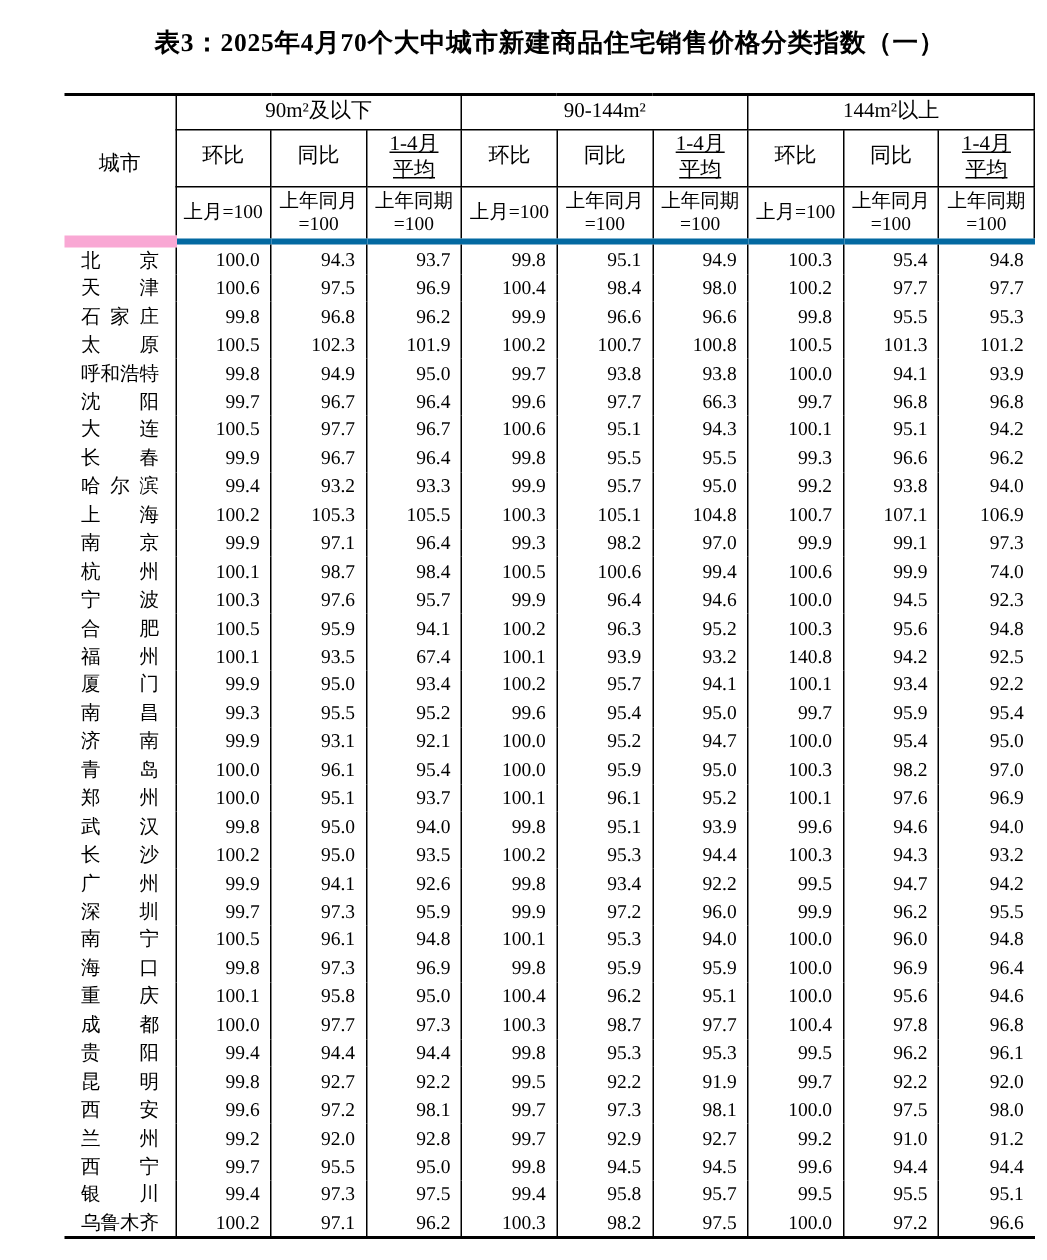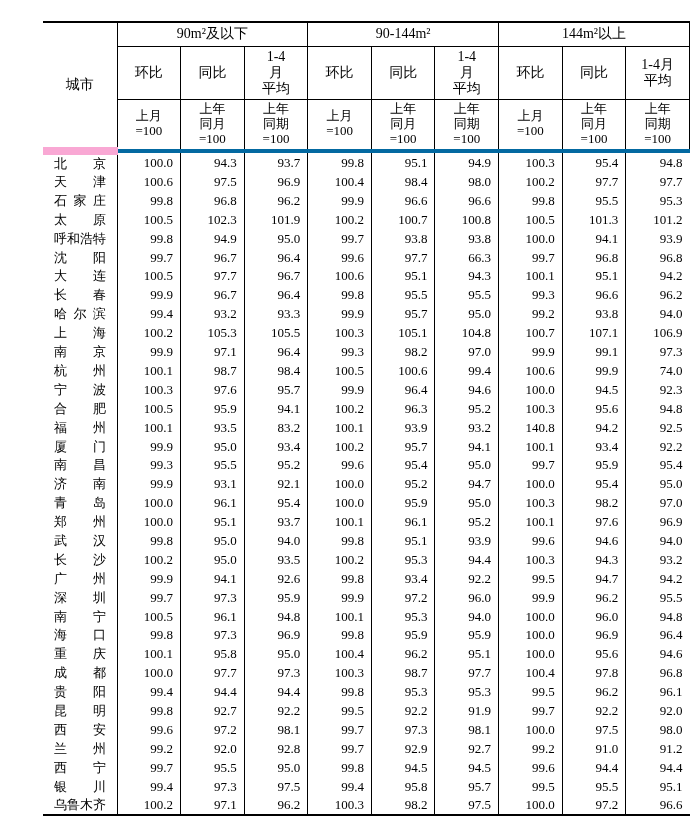--- a/index.html
+++ b/index.html
@@ -30,35 +30,35 @@
   col.c-num  { width: 63.6px; }
 
   thead th {
     font-weight: normal;
     text-align: center;
     vertical-align: middle;
     border-right: 1px solid #000;
     border-bottom: 1px solid #000;
     font-size: 14px;
     line-height: 1.15;
-    padding: 2px 15px;
+    padding: 2px 1px;
   }
   thead tr.r-group th { height: 24px; font-size: 14px; }
   thead tr.r-metric th { height: 32px; }
   thead tr.r-base th {
     height: 31px;
     font-size: 13px;
     border-bottom: 4px solid #0369a1;
     white-space: pre-line;
   }
   th.city-h {
     font-size: 14px;
     border-bottom: 8px solid #f9a8d4;
   }
-  th.multiline { white-space: pre-line; }
+  th.multiline { white-space: pre-line; text-decoration: underline; }
 
   tbody td {
     border-right: 1px solid #000;
     height: 18.9px;
     font-size: 13px;
     vertical-align: middle;
     padding: 0;
   }
   tbody td:last-child { border-right: none; }
   td.num-cell { text-align: right; padding-right: 7px; }
@@ -67,20 +67,23 @@
     display: inline-flex;
     justify-content: space-between;
     width: 52px;
     font-size: 13px;
   }
 </style>
 </head>
 <body>
 
 <div class="page">
+  <div class="title-wrap">
+    <div class="doc-title">表3：2025年4月70个大中城市新建商品住宅销售价格分类指数（一）</div>
+  </div>
 
   <table class="idx">
     <colgroup>
       <col class="c-city">
       <col class="c-num">
         <col class="c-num">
         <col class="c-num">
       <col class="c-num">
         <col class="c-num">
         <col class="c-num">
@@ -342,21 +345,21 @@
           <td class="num-cell">95.6</td>
           <td class="num-cell">94.8</td>
         </tr>
         <tr>
           <td class="city-cell"><span class="city-name">
               <span>福</span>
               <span>州</span>
             </span></td>
           <td class="num-cell">100.1</td>
           <td class="num-cell">93.5</td>
-          <td class="num-cell">83.2</td>
+          <td class="num-cell">67.4</td>
           <td class="num-cell">100.1</td>
           <td class="num-cell">93.9</td>
           <td class="num-cell">93.2</td>
           <td class="num-cell">140.8</td>
           <td class="num-cell">94.2</td>
           <td class="num-cell">92.5</td>
         </tr>
         <tr>
           <td class="city-cell"><span class="city-name">
               <span>厦</span>

